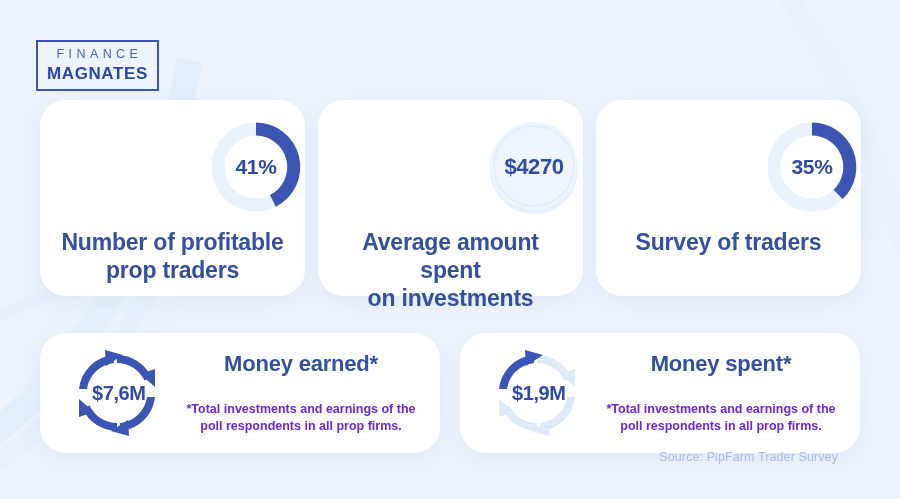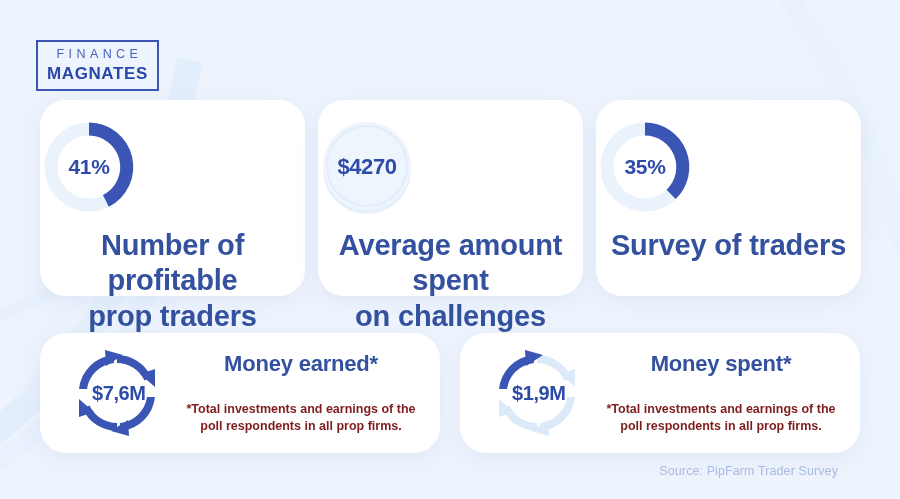--- a/index.html
+++ b/index.html
@@ -79,21 +79,21 @@
   #card-bottom-1 { left: 40px; }
   #card-bottom-2 { left: 460px; }
 
   
   .donut-wrap {
     position: absolute;
     top: 18px;
     left: 0;
     right: 0;
     display: flex;
-    justify-content: flex-start;
+    justify-content: flex-end;
   }
   .donut {
     position: relative;
     width: 98px;
     height: 98px;
   }
   .donut svg { display: block; }
   .donut-label {
     position: absolute;
     inset: 0;
@@ -116,21 +116,21 @@
     color: #2e4ba8;
     letter-spacing: -0.4px;
   }
 
   .card-title {
     position: absolute;
     left: 12px;
     right: 12px;
     top: 128px;
     text-align: center;
-    font-size: 29px;
+    font-size: 23px;
     font-weight: 700;
     line-height: 1.22;
     color: #33519f;
     letter-spacing: -0.2px;
   }
 
   
   .cycle-wrap {
     position: relative;
     width: 118px;
@@ -160,29 +160,29 @@
   .bottom-heading {
     font-size: 22px;
     font-weight: 700;
     color: #33519f;
     letter-spacing: -0.2px;
     margin-bottom: 24px;
   }
   .bottom-note {
     font-size: 12.5px;
     font-weight: 700;
-    color: #7f1d1d;
+    color: #6d28d9;
     line-height: 1.35;
   }
 
   
   .source {
     position: absolute;
     right: 62px;
-    bottom: 21px;
+    bottom: 35px;
     font-size: 12.5px;
     color: #a9bbe2;
     letter-spacing: 0.1px;
   }
 </style>
 </head>
 <body>
 
 <div class="infographic">
 
@@ -223,21 +223,21 @@
         <svg width="98" height="98" viewBox="0 0 98 98">
           <circle cx="49" cy="52" r="44" fill="#e6f0fc"></circle>
           <circle cx="49" cy="48" r="44" fill="#eef5fd"></circle>
           <circle cx="49" cy="48" r="40" fill="none" stroke="#e2edfb" stroke-width="2"></circle>
         </svg>
         <div class="coin-label">$4270</div>
       </div>
     </div>
     <div class="card-title">
       <span>Average amount spent</span><br>
-      <span>on challenges</span>
+      <span>on investments</span>
     </div>
   </div>
 
   <div class="card card-top" id="card-top-3">
     <div class="donut-wrap">
       <div class="donut">
         <svg width="98" height="98" viewBox="0 0 98 98">
           <circle cx="49" cy="49" r="38" fill="none" stroke="#eaf2fc" stroke-width="13"></circle>
           <path d="M 49 11 A 38 38 0 0 1 75.1 76.4" fill="none" stroke="#3a55b4" stroke-width="13" stroke-linecap="butt"></path>
         </svg>

